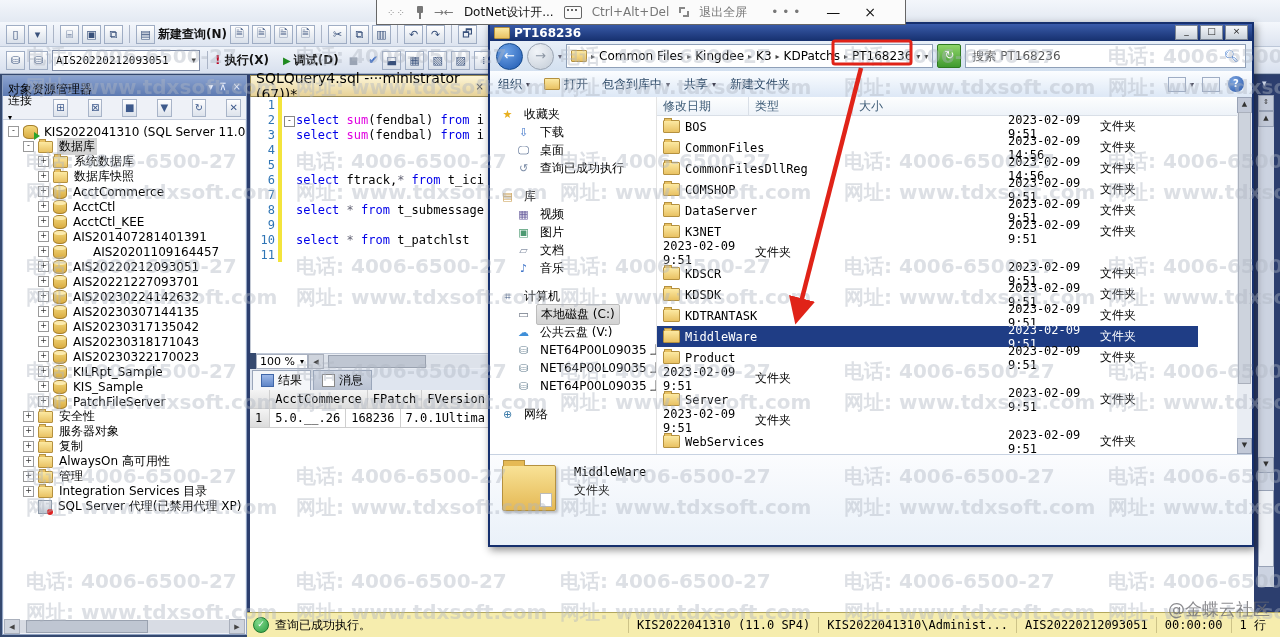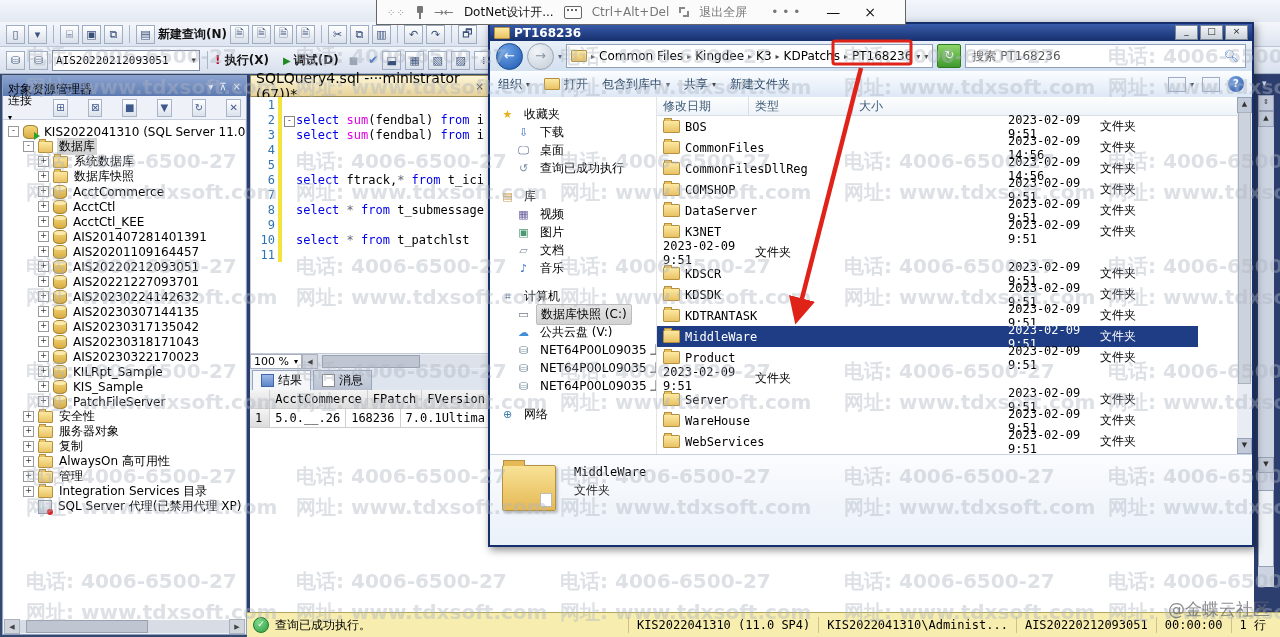--- a/index.html
+++ b/index.html
@@ -57,21 +57,21 @@
   #tabstrip{left:250px;top:75px;width:240px;height:22px;background:linear-gradient(#fdf6d8,#e7d298);border:1px solid #9a8c58;box-sizing:border-box;display:flex;align-items:center;justify-content:space-between;padding:0 5px;}
   #tabstrip .tt{font-size:14px;}
   #tabstrip .x{color:#333;font-size:10px;}
   #editor{left:250px;top:97px;width:240px;height:256px;background:#fff;border-left:1px solid #c5cbd6;box-sizing:border-box;}
   .cline{height:15px;display:flex;align-items:center;white-space:pre;}
   .gut{width:24px;text-align:right;color:#2e74b5;flex:none;padding-right:3px;}
   .ybar{width:4px;height:15px;background:#f3e43c;flex:none;}
   .code{padding-left:14px;font-family:"DejaVu Sans Mono","Liberation Mono",monospace;font-size:12px;position:relative;}
   .k{color:#0000e8;} .f{color:#e000e0;} .o{color:#667;} .t{color:#000;margin-top:6px;}
   .collapse{position:absolute;left:2px;top:3px;width:9px;height:9px;border:1px solid #888;background:#fff;font-size:8px;line-height:7px;text-align:center;color:#333;}
-  #zoombar{left:250px;top:353px;width:240px;height:16px;background:#e8ecf3;border-top:1px solid #c0c8d6;display:flex;align-items:center;box-sizing:border-box;}
+  #zoombar{left:256px;top:353px;width:240px;height:16px;background:#e8ecf3;border-top:1px solid #c0c8d6;display:flex;align-items:center;box-sizing:border-box;}
   #zoomtxt{width:44px;background:#fff;border:1px solid #a8b0c0;height:13px;display:flex;align-items:center;padding:0 3px;font-size:11px;}
   #restabs{left:250px;top:369px;width:240px;height:21px;background:#dfe5ef;display:flex;align-items:flex-end;padding-left:2px;box-sizing:border-box;gap:2px;}
   .rtab{height:19px;display:flex;align-items:center;gap:4px;padding:0 8px;border:1px solid #9aa6ba;border-bottom:none;background:linear-gradient(#cfd6e2,#b9c2d2);font-size:12px;}
   .rtab.active{background:#f4f6f9;}
   .gicon{width:11px;height:11px;background:linear-gradient(#9db8e8,#5f86c8);border:1px solid #3f66a8;}
   .micon{width:11px;height:11px;background:#fff;border:1px solid #888;}
   #grid{left:250px;top:390px;width:240px;height:222px;background:#fff;}
   .grow{display:flex;}
   .gcell{border-right:1px solid #cfcfcf;border-bottom:1px solid #cfcfcf;height:19px;display:flex;align-items:center;padding:0 5px;box-sizing:border-box;font-family:"DejaVu Sans Mono","Liberation Mono",monospace;}
   .ghead{background:linear-gradient(#f4f4f4,#dcdcdc);}
@@ -263,21 +263,21 @@
           <span class="tlabel" style="white-space: nowrap;">AcctCtl_KEE</span>
         </div>
         <div class="trow" style="padding-left: 34px;">
           <span class="exp">+</span>
           <span class="ti ti-db"></span>
           <span class="tlabel" style="white-space: nowrap;">AIS201407281401391</span>
         </div>
         <div class="trow" style="padding-left: 34px;">
           <span class="exp">+</span>
           <span class="ti ti-db"></span>
-          <span class="tlabel" style="white-space: nowrap;">AIS20201109164457</span>
+          <span class="tlabel" style="white-space: nowrap; margin-left: 20px;">AIS20201109164457</span>
         </div>
         <div class="trow" style="padding-left: 34px;">
           <span class="exp">+</span>
           <span class="ti ti-db"></span>
           <span class="tlabel" style="white-space: nowrap;">AIS20220212093051</span>
         </div>
         <div class="trow" style="padding-left: 34px;">
           <span class="exp">+</span>
           <span class="ti ti-db"></span>
           <span class="tlabel" style="white-space: nowrap;">AIS20221227093701</span>
@@ -548,21 +548,21 @@
             <span class="si" style="color: rgb(63, 116, 200);">♪</span>
             <span class="slabel">音乐</span>
           </div>
           <div class="sgap"></div>
           <div class="srow" style="padding-left: 10px;">
             <span class="si" style="color: rgb(55, 81, 124);">⌗</span>
             <span class="slabel">计算机</span>
           </div>
           <div class="srow" style="padding-left: 26px;">
             <span class="si" style="color: rgb(111, 120, 134);">▭</span>
-            <span class="slabel sel">数据库快照 (C:)</span>
+            <span class="slabel sel">本地磁盘 (C:)</span>
           </div>
           <div class="srow" style="padding-left: 26px;">
             <span class="si" style="color: rgb(63, 143, 216);">☁</span>
             <span class="slabel">公共云盘 (V:)</span>
           </div>
           <div class="srow" style="padding-left: 26px;">
             <span class="si" style="color: rgb(95, 122, 140);">⛁</span>
             <span class="slabel">NET64P00L09035 上的</span>
           </div>
           <div class="srow" style="padding-left: 26px;">
@@ -684,24 +684,20 @@
             </div>
             <div class="frow">
               <span class="cell fc-name">
                 <span class="fi"></span>
                 <span>Server</span>
               </span>
               <span class="cell fc-date">2023-02-09 9:51</span>
               <span class="cell fc-type" style="font-family: &quot;DejaVu Sans&quot;, &quot;Liberation Sans&quot;, sans-serif;">文件夹</span>
             </div>
             <div class="frow">
-              <span class="cell fc-name">
-                <span class="fi"></span>
-                <span>WareHouse</span>
-              </span>
               <span class="cell fc-date">2023-02-09 9:51</span>
               <span class="cell fc-type" style="font-family: &quot;DejaVu Sans&quot;, &quot;Liberation Sans&quot;, sans-serif;">文件夹</span>
             </div>
             <div class="frow">
               <span class="cell fc-name">
                 <span class="fi"></span>
                 <span>WebServices</span>
               </span>
               <span class="cell fc-date">2023-02-09 9:51</span>
               <span class="cell fc-type" style="font-family: &quot;DejaVu Sans&quot;, &quot;Liberation Sans&quot;, sans-serif;">文件夹</span>

